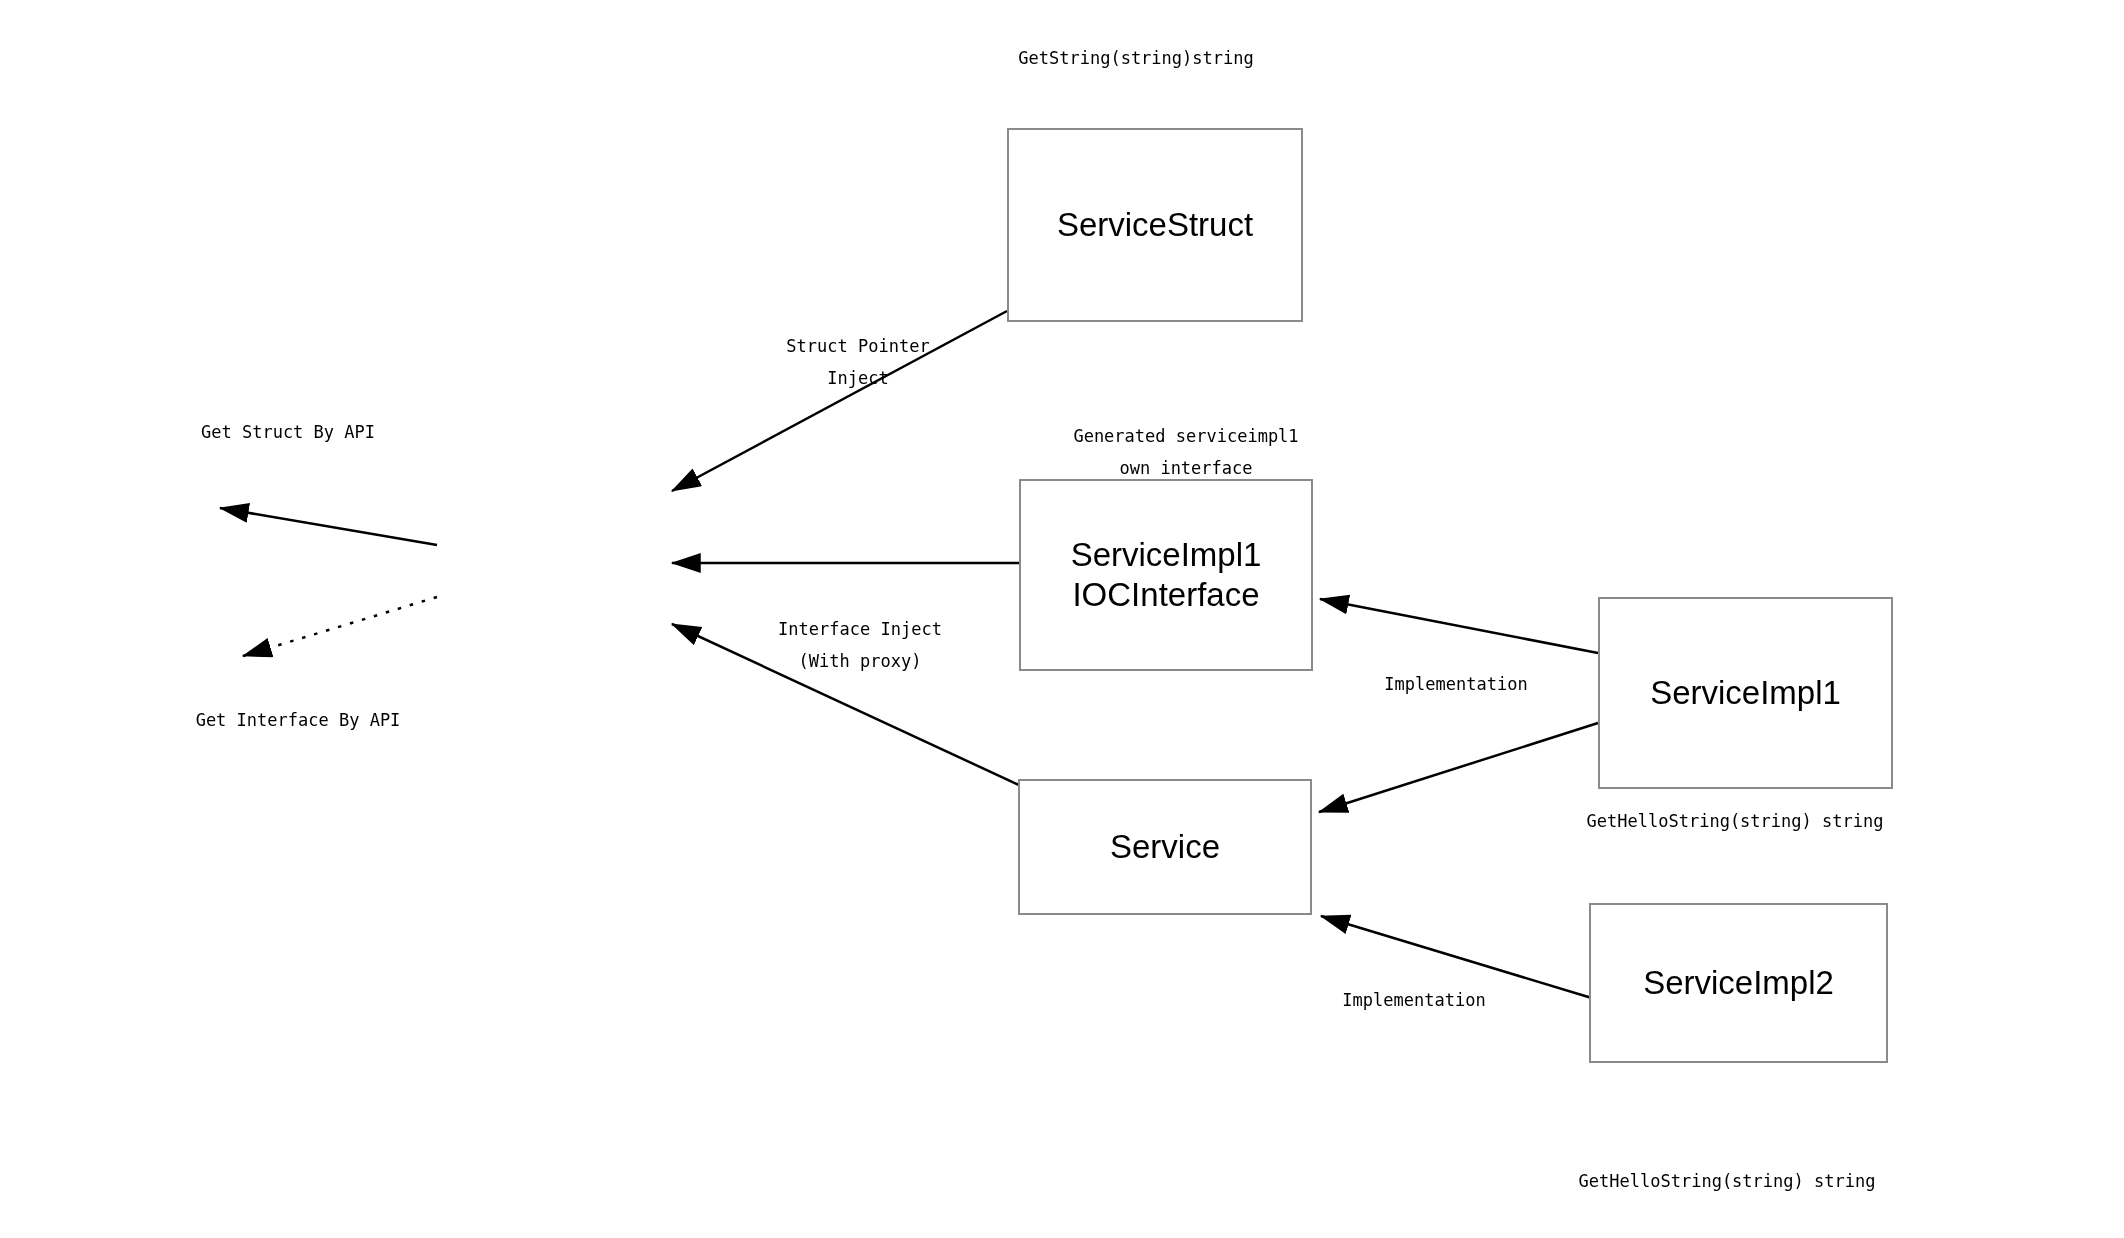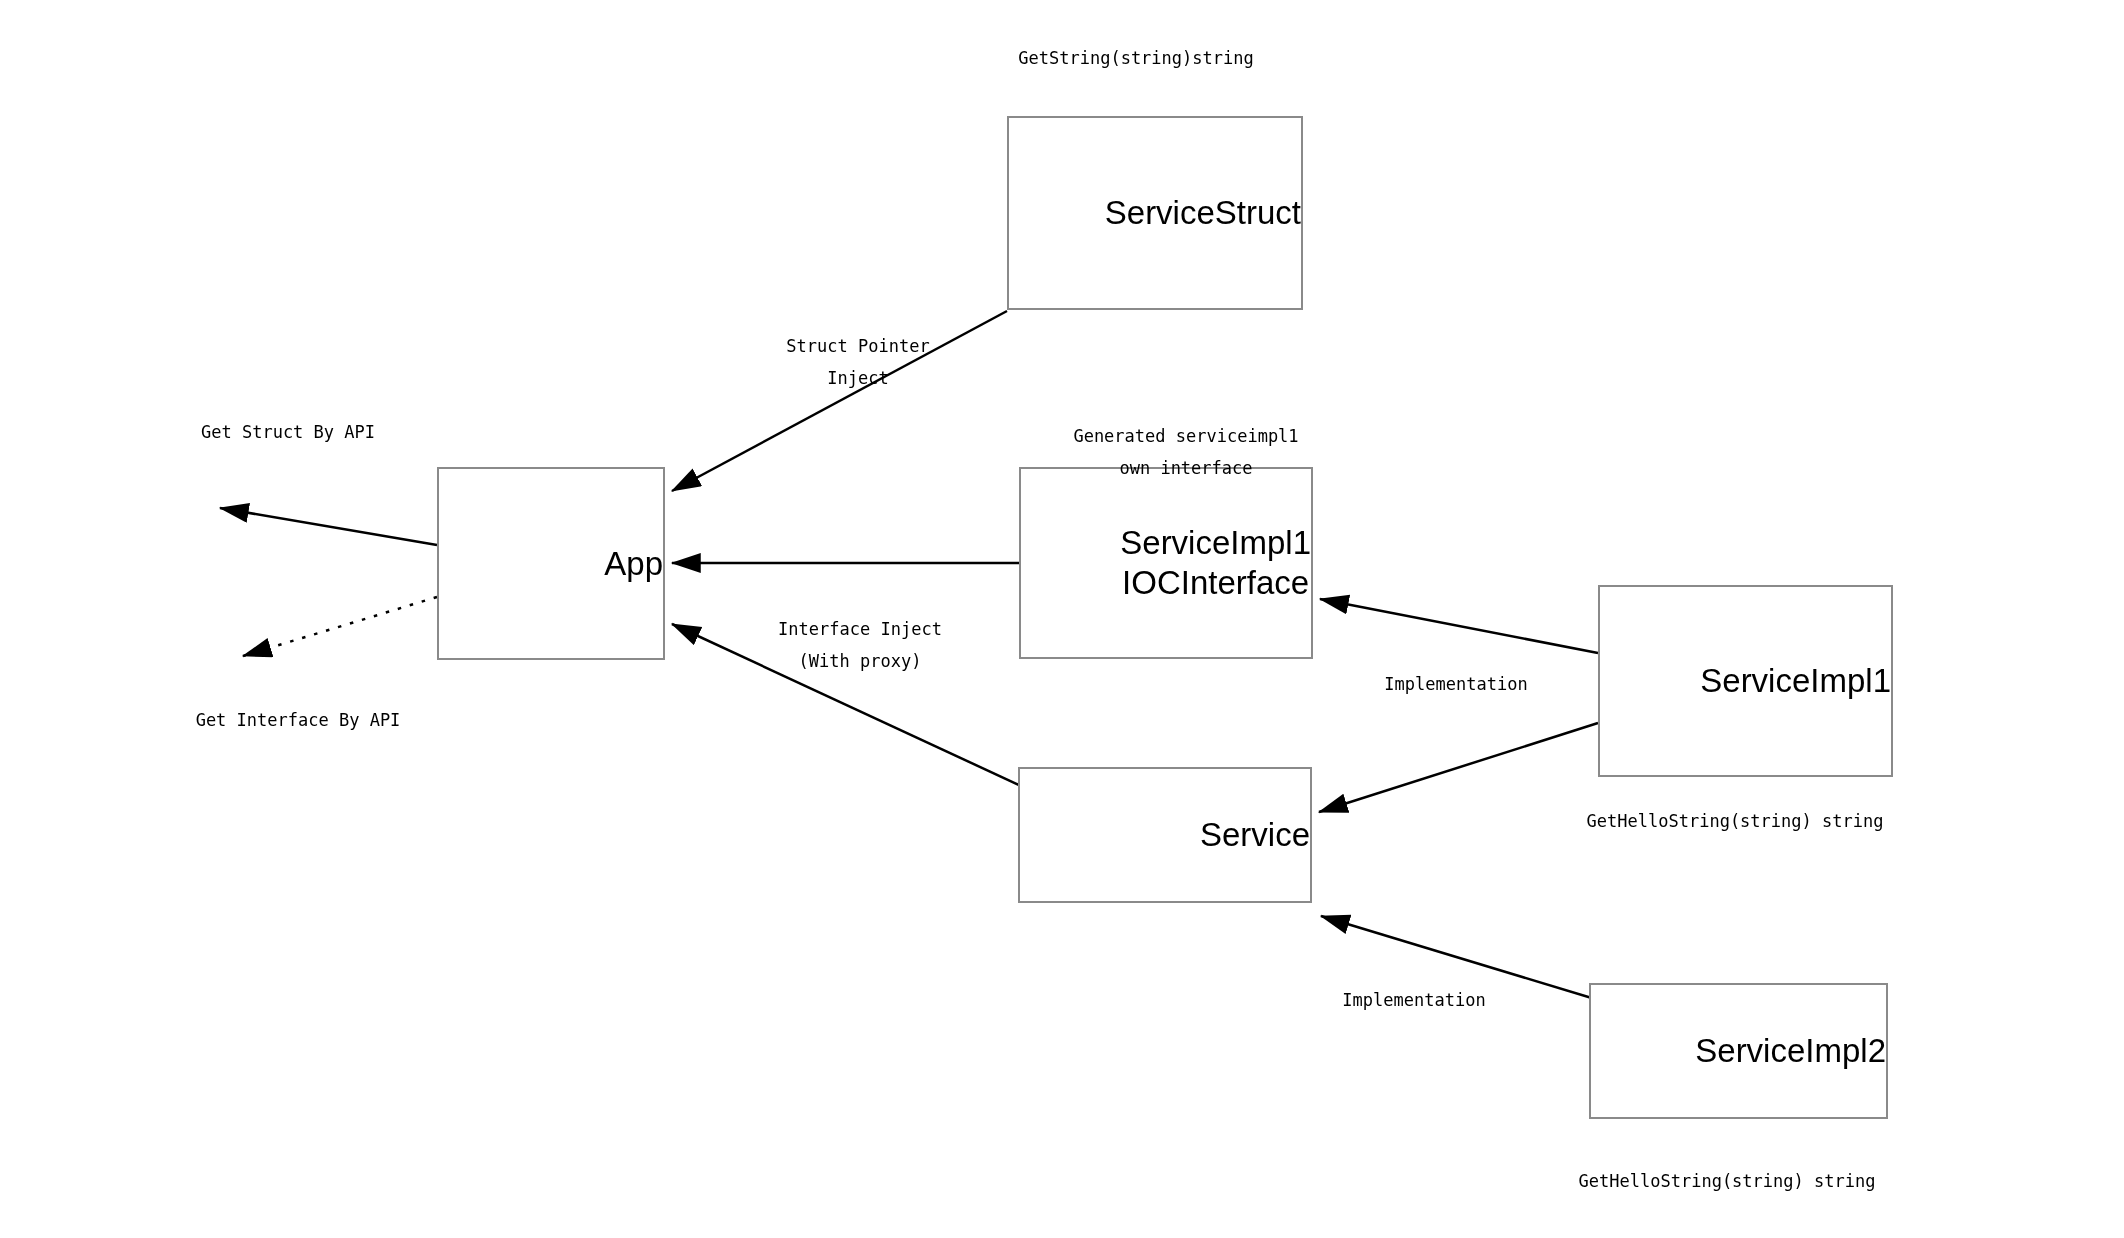--- a/index.html
+++ b/index.html
@@ -23,27 +23,28 @@
     left: 0; top: 0;
     width: 2124px; height: 1238px;
   }
   .node {
     position: absolute;
     box-sizing: border-box;
     border: 2px solid var(--box-border);
     background: var(--box-fill);
     display: flex;
     align-items: center;
-    justify-content: flex-end;
+    justify-content: center;
     text-align: center;
     font-family: "Liberation Sans", sans-serif;
     font-size: 33px;
     line-height: 40px;
     color: var(--text);
     white-space: pre-line;
+    margin-top: 12px;
   }
   .anno {
     position: absolute;
     transform: translateX(-50%);
     font-family: "DejaVu Sans Mono", monospace;
     font-size: 17px;
     line-height: 32px;
     color: var(--text);
     text-align: center;
     white-space: pre-line;
@@ -75,38 +76,35 @@
 
     <line x1="1598" y1="723" x2="1319" y2="812" stroke="#000000" stroke-width="2.5" marker-end="url(#arrow)"></line>
 
     <line x1="1595" y1="999" x2="1321" y2="916" stroke="#000000" stroke-width="2.5" marker-end="url(#arrow)"></line>
   </svg>
 
   <div class="node" style="left:1007px; top:116px; width:296px; height:194px">
     <span>ServiceStruct</span>
   </div>
 
-  <div class="node" style="left:437px; top:467px; width:228px; height:193px">
-    <span>App</span>
-  </div>
 
   <div class="node" style="left:1019px; top:467px; width:294px; height:192px">
     <span>ServiceImpl1
 IOCInterface</span>
   </div>
 
   <div class="node" style="left:1598px; top:585px; width:295px; height:192px">
     <span>ServiceImpl1</span>
   </div>
 
   <div class="node" style="left:1018px; top:767px; width:294px; height:136px">
     <span>Service</span>
   </div>
 
-  <div class="node" style="left:1589px; top:983px; width:299px; height:136px">
+  <div class="node" style="left:1589px; top:891px; width:299px; height:160px">
     <span>ServiceImpl2</span>
   </div>
 
   <div class="anno" style="left:1136px; top:42px">GetString(string)string</div>
 
   <div class="anno" style="left:858px; top:330px">Struct Pointer
 Inject</div>
 
   <div class="anno" style="left:288px; top:416px">Get Struct By API</div>
 

